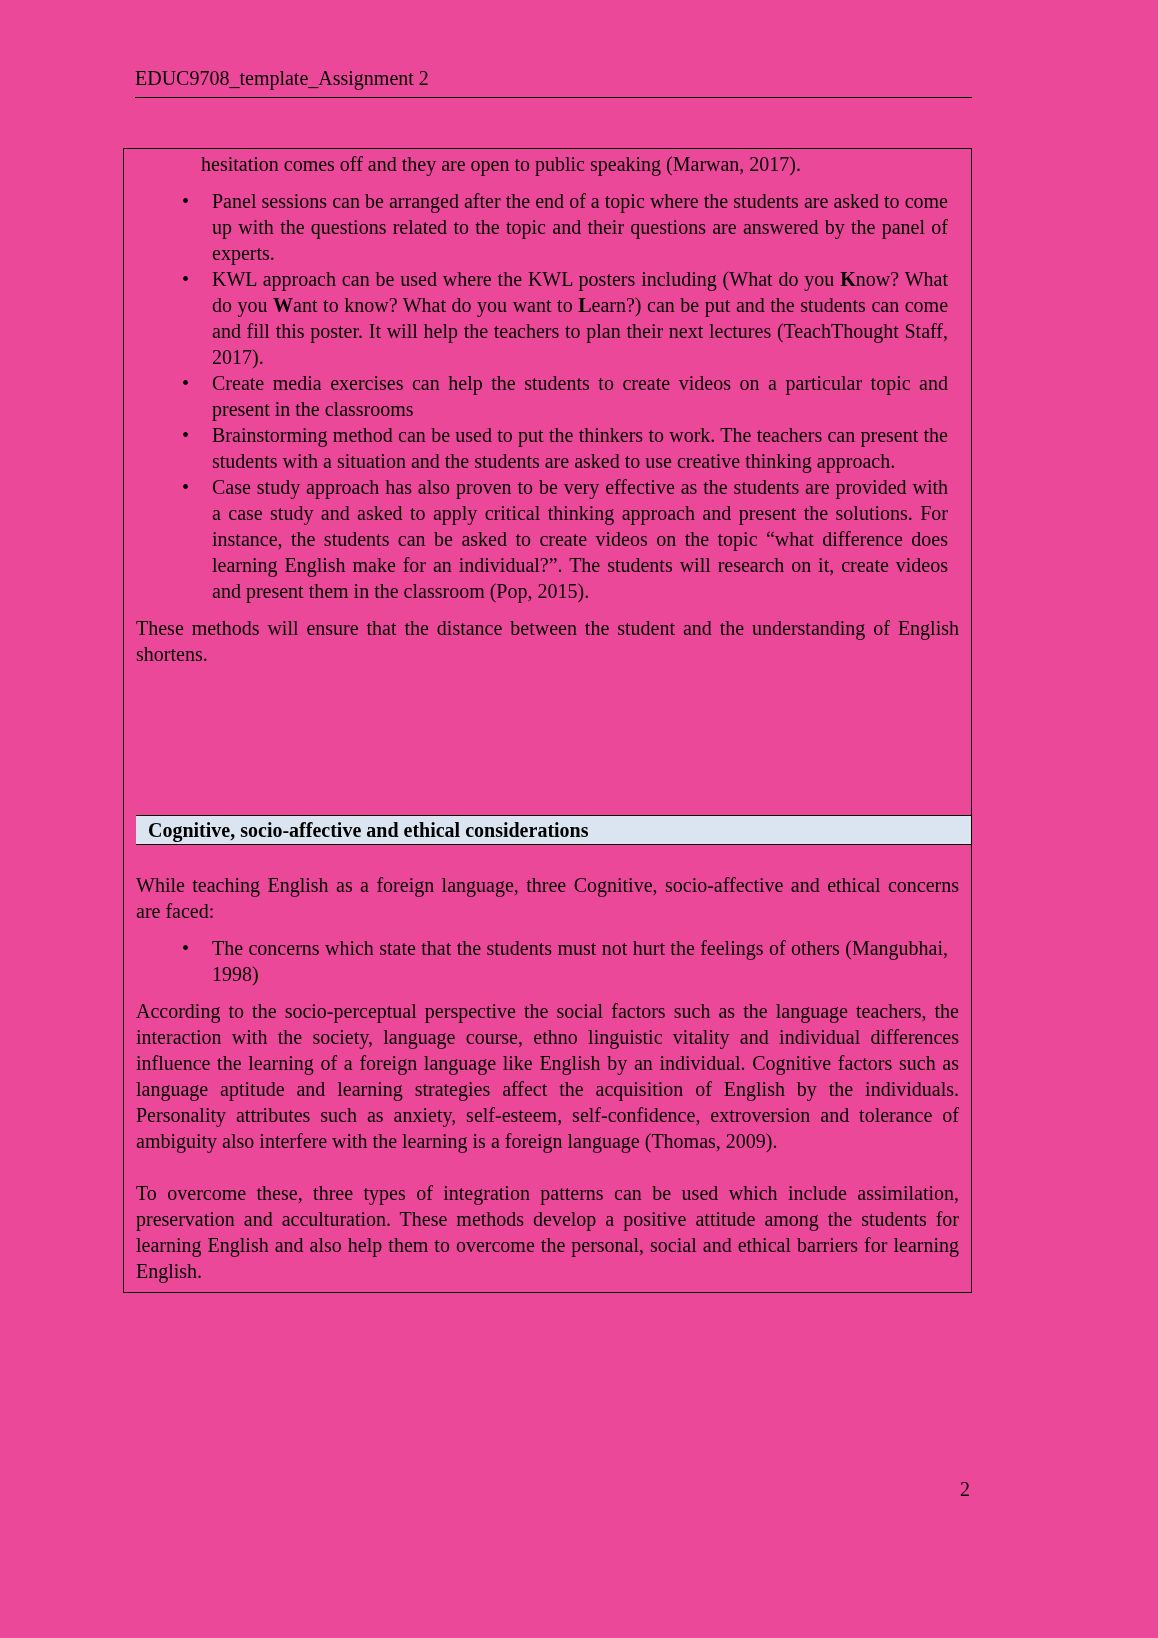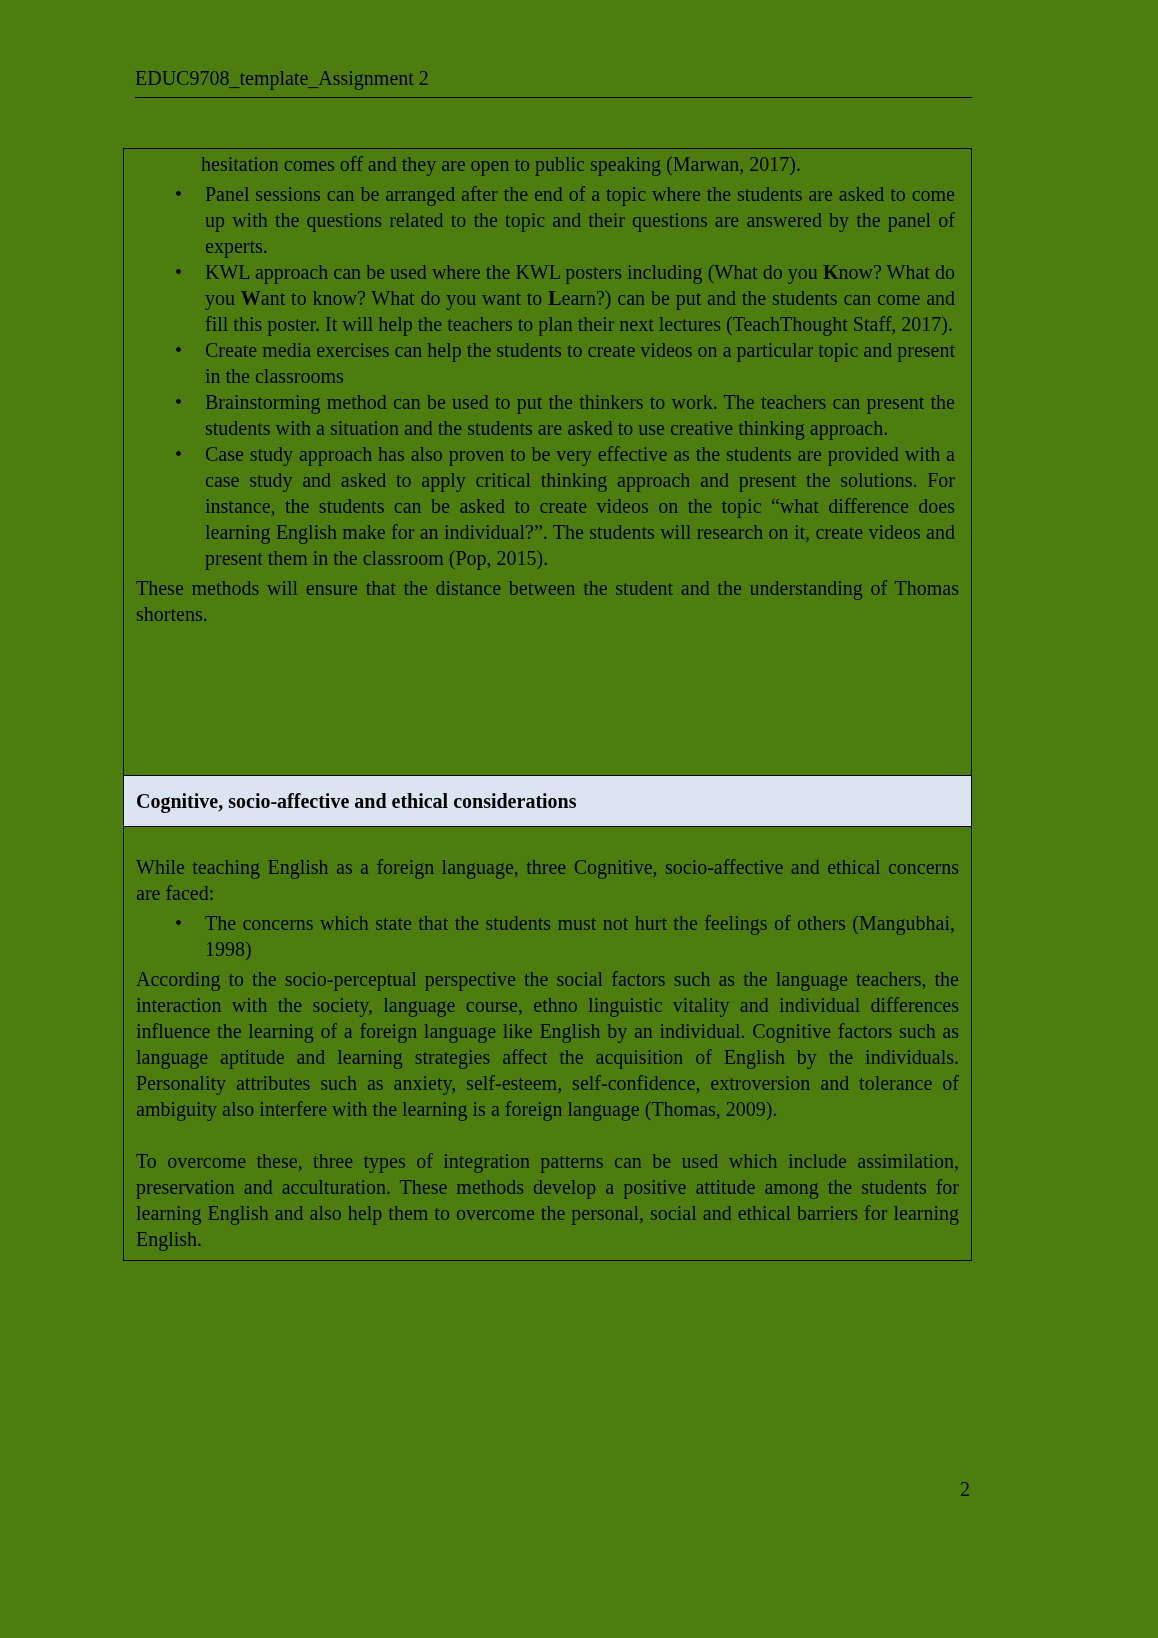--- a/index.html
+++ b/index.html
@@ -4,21 +4,21 @@
 <style>
   html, body {
     margin: 0;
     padding: 0;
     background: #ffffff;
   }
   .page {
     position: relative;
     width: 1158px;
     height: 1638px;
-    background: #4d7c0f;
+    background: #ec4899;
     font-family: "Liberation Serif", "DejaVu Serif", serif;
     font-size: 20px;
     color: #000000;
     overflow: hidden;
   }
   .doc-header {
     position: absolute;
     left: 135px;
     top: 66px;
     width: 837px;
@@ -45,29 +45,30 @@
   .cell-methods {
     padding: 2px 12px 148px 12px;
   }
   .cell-considerations {
     padding: 27px 12px 8px 12px;
   }
   .heading-cell {
     background: #dbe5f1;
     border-top: 1px solid #000000;
     border-bottom: 1px solid #000000;
-    padding: 12px 12px;
+    padding: 1px 12px;
     font-weight: bold;
     line-height: 26px;
+    margin-left: 12px;
   }
   .continued {
     padding-left: 65px;
   }
   ul.bullets {
-    margin: 4px;
+    margin: 11px;
     padding: 0;
     list-style: none;
   }
   ul.bullets li {
     position: relative;
     padding-left: 65px;
     text-align: justify;
   }
   ul.bullets li::before {
     content: "\2022";
@@ -101,21 +102,21 @@
 
     <div class="cell cell-methods">
       <p class="continued">hesitation comes off and they are open to public speaking (Marwan, 2017).</p>
       <ul class="bullets">
         <li>Panel sessions can be arranged after the end of a topic where the students are asked to come up with the questions related to the topic and their questions are answered by the panel of experts.</li>
         <li><span>KWL approach can be used where the KWL posters including (What do you </span><span class="bold">K</span><span>now? What do you </span><span class="bold">W</span><span>ant to know? What do you want to </span><span class="bold">L</span><span>earn?) can be put and the students can come and fill this poster. It will help the teachers to plan their next lectures (TeachThought Staff, 2017).</span></li>
         <li>Create media exercises can help the students to create videos on a particular topic and present in the classrooms</li>
         <li>Brainstorming method can be used to put the thinkers to work. The teachers can present the students with a situation and the students are asked to use creative thinking approach.</li>
         <li>Case study approach has also proven to be very effective as the students are provided with a case study and asked to apply critical thinking approach and present the solutions. For instance, the students can be asked to create videos on the topic “what difference does learning English make for an individual?”. The students will research on it, create videos and present them in the classroom (Pop, 2015).</li>
       </ul>
-      <p>These methods will ensure that the distance between the student and the understanding of Thomas shortens.</p>
+      <p>These methods will ensure that the distance between the student and the understanding of English shortens.</p>
     </div>
 
     <div class="heading-cell">
       <span>Cognitive, socio-affective and ethical considerations</span>
     </div>
 
     <div class="cell cell-considerations">
       <p>While teaching English as a foreign language, three Cognitive, socio-affective and ethical concerns are faced:</p>
       <ul class="bullets">
         <li>The concerns which state that the students must not hurt the feelings of others (Mangubhai, 1998)</li>

